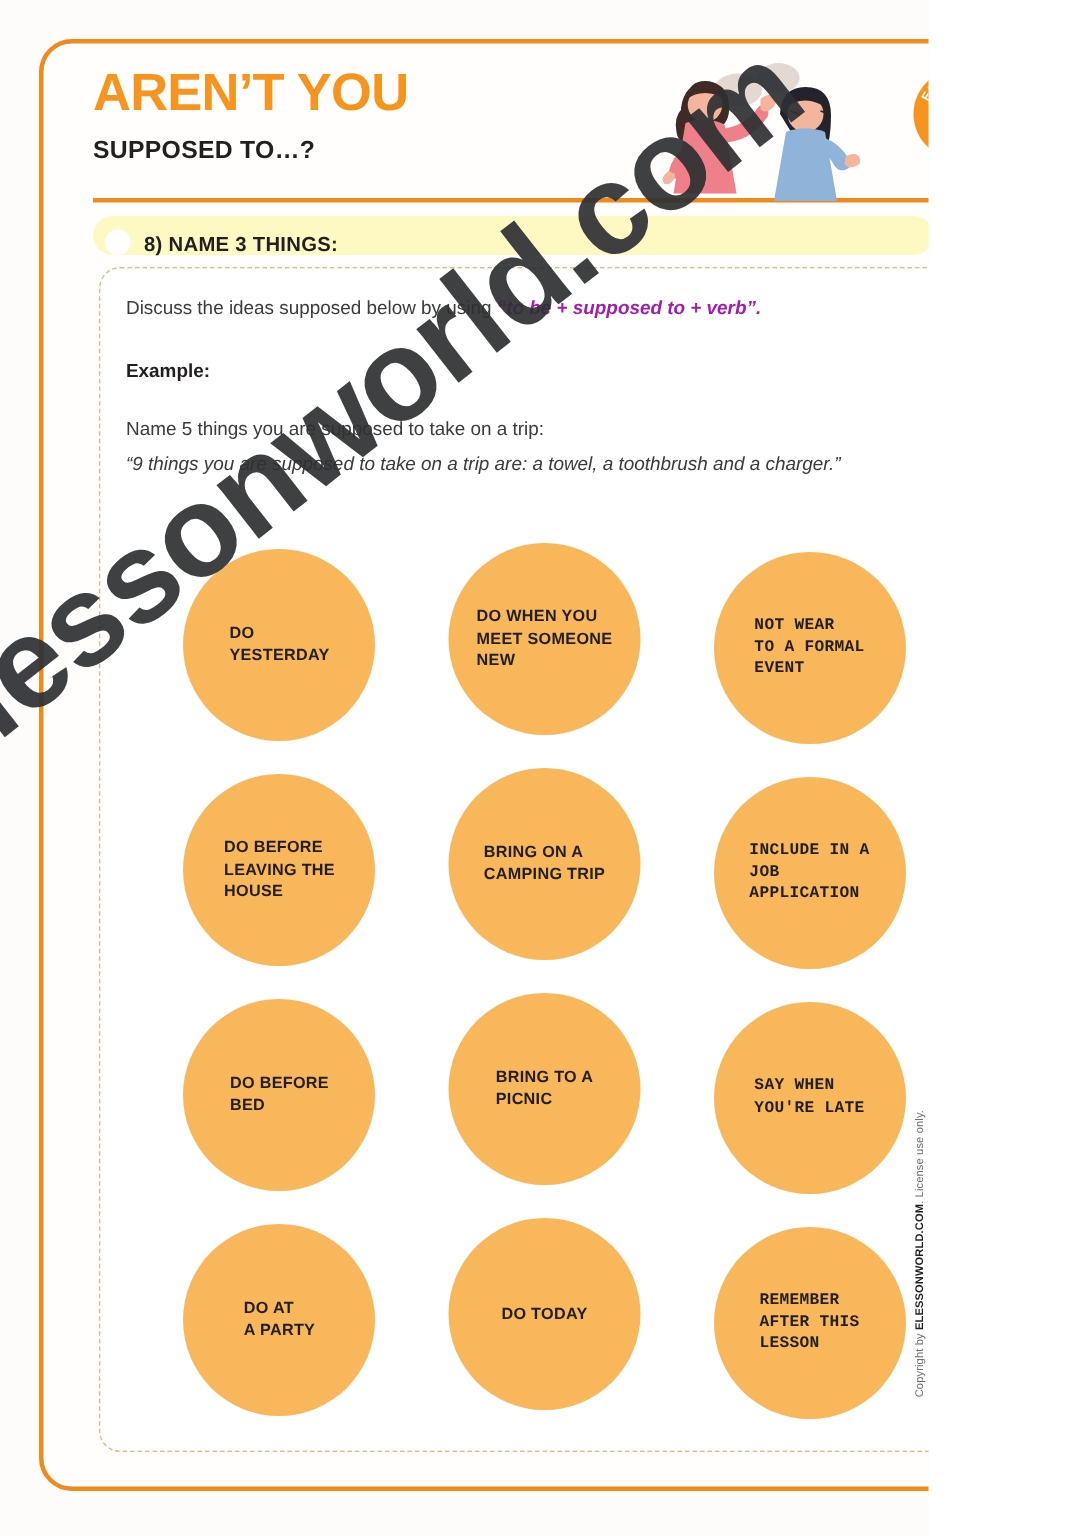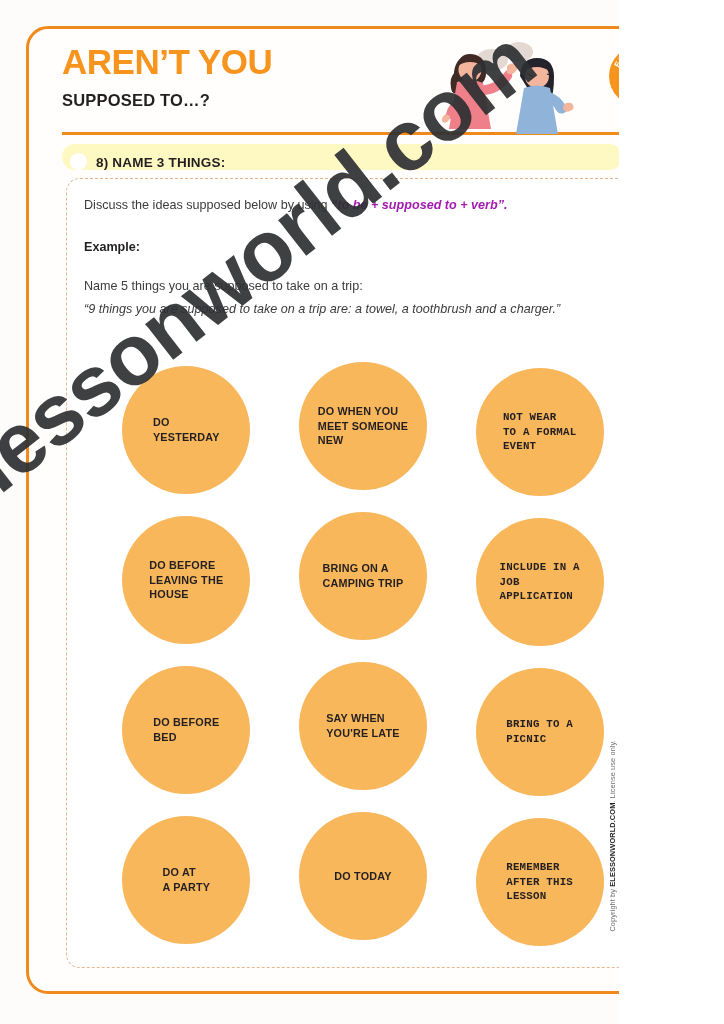--- a/index.html
+++ b/index.html
@@ -292,24 +292,24 @@
     <div class="bubble">
         <span class="bubble-label">BRING ON A<br>CAMPING TRIP</span>
       </div>
     <div class="bubble">
         <span class="bubble-label">INCLUDE IN A<br>JOB<br>APPLICATION</span>
       </div>
     <div class="bubble">
         <span class="bubble-label">DO BEFORE<br>BED</span>
       </div>
     <div class="bubble">
+        <span class="bubble-label">BRING TO A<br>PICNIC</span>
+      </div>
+    <div class="bubble">
         <span class="bubble-label">SAY WHEN<br>YOU'RE LATE</span>
-      </div>
-    <div class="bubble">
-        <span class="bubble-label">BRING TO A<br>PICNIC</span>
       </div>
     <div class="bubble">
         <span class="bubble-label">DO AT<br>A PARTY</span>
       </div>
     <div class="bubble">
         <span class="bubble-label">DO TODAY</span>
       </div>
     <div class="bubble">
         <span class="bubble-label">REMEMBER<br>AFTER THIS<br>LESSON</span>
       </div>

